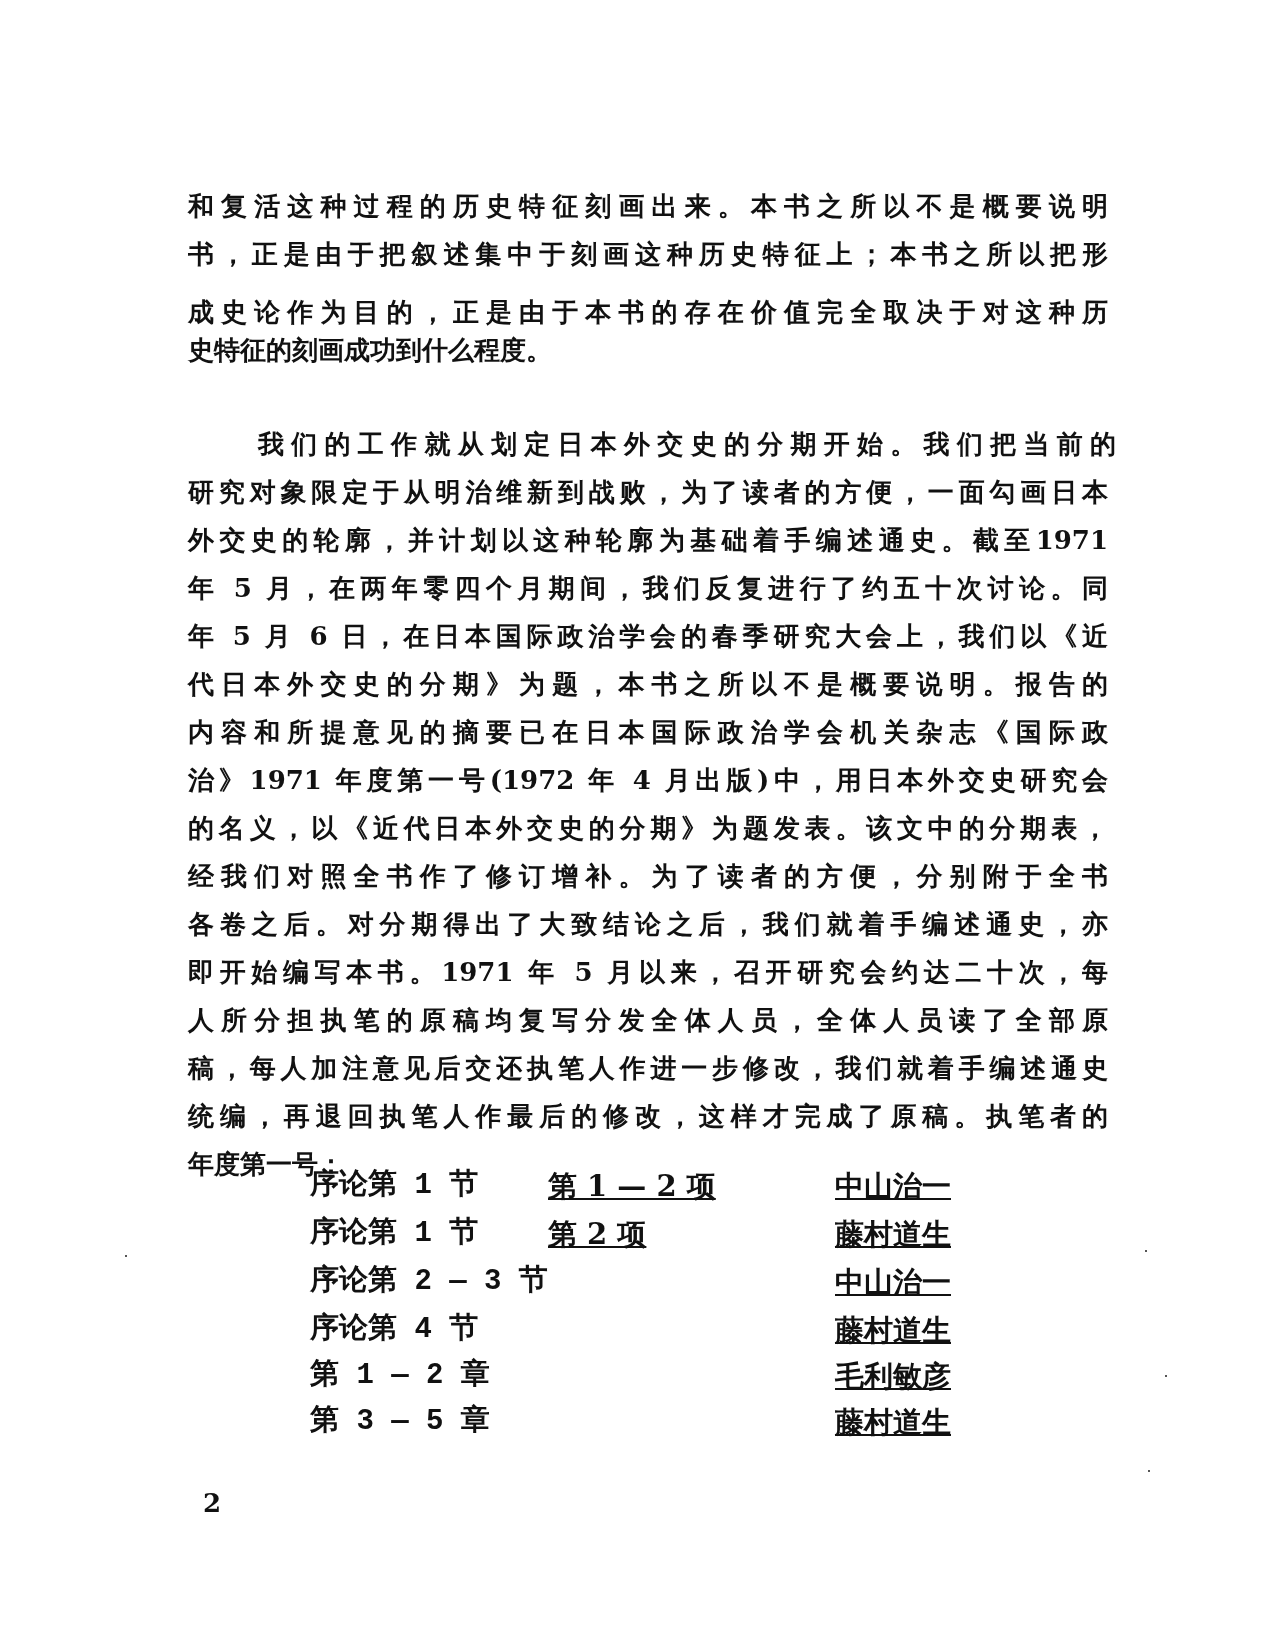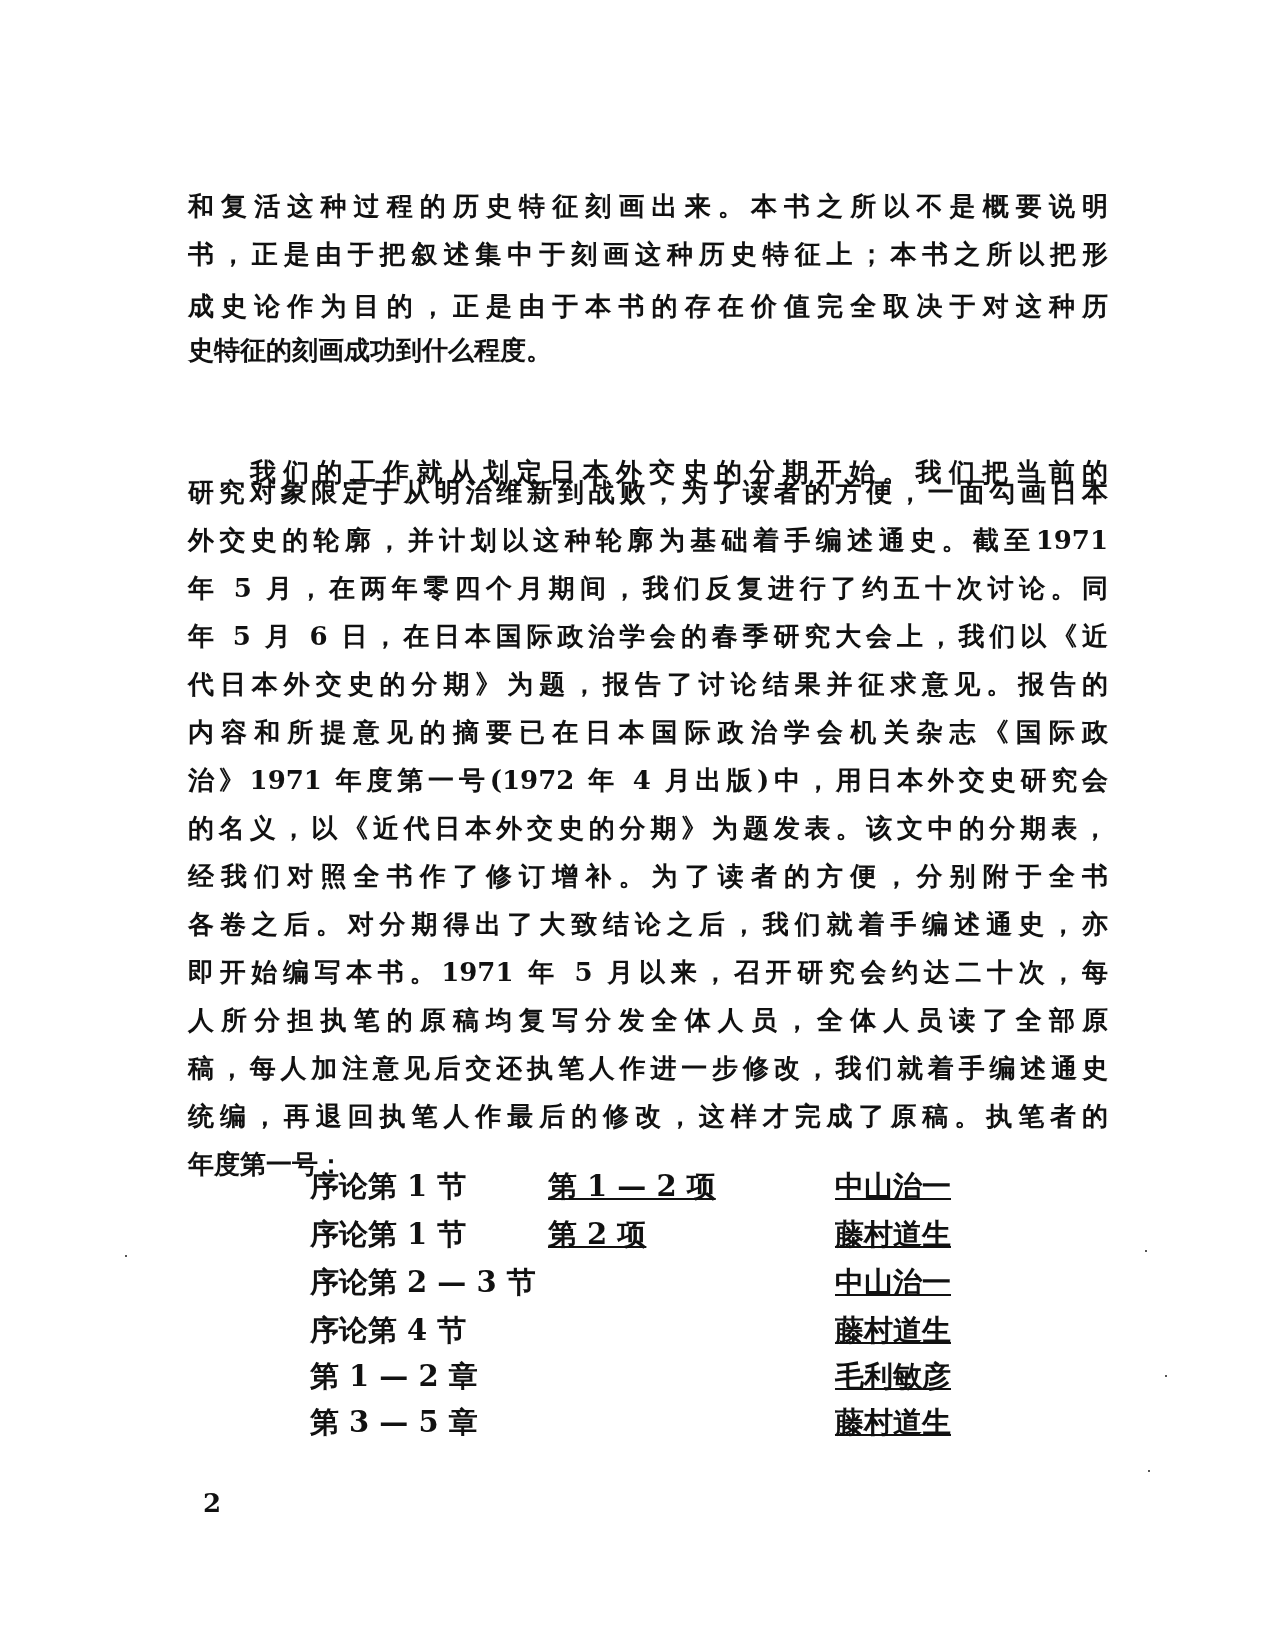--- a/index.html
+++ b/index.html
@@ -15,59 +15,59 @@
     font-size: 26px;
     line-height: 40px;
     height: 40px;
     white-space: nowrap;
     text-align: justify;
     text-align-last: justify;
     font-weight: bold;
     letter-spacing: 0px;
   }
   .line.last { text-align-last: left; }
-  .indent { left: 250px; width: 858px; margin-top: 28px; }
+  .indent { left: 258px; width: 858px; }
   .row {
     position: absolute;
     left: 310px;
     font-size: 29px;
     line-height: 40px;
     height: 40px;
     white-space: nowrap;
     font-weight: bold;
   }
-  .row .c1 { position: absolute; left: 0; }
+  .row .c1 { position: absolute; left: 0; font-family: Liberation Mono, monospace; }
   .row .c2 { position: absolute; left: 238px; text-decoration: underline; }
   .row .c3 { position: absolute; left: 525px; text-decoration: underline; }
   .pagenum {
     position: absolute; left: 203px; top: 1488px;
     font-size: 26px; font-weight: bold;
     font-family: "DejaVu Serif", serif;
   }
   .speck { position: absolute; width: 2px; height: 2px; background: #555; }
 </style>
 </head>
 <body>
 
 <div>
 
   <div>
     <div class="line" style="top:186px">和复活这种过程的历史特征刻画出来。本书之所以不是概要说明</div>
     <div class="line" style="top:234px">书，正是由于把叙述集中于刻画这种历史特征上；本书之所以把形</div>
-    <div class="line" style="top:286px">成史论作为目的，正是由于本书的存在价值完全取决于对这种历</div>
+    <div class="line" style="top:292px">成史论作为目的，正是由于本书的存在价值完全取决于对这种历</div>
     <div class="line last" style="top:330px">史特征的刻画成功到什么程度。</div>
   </div>
 
   <div>
     <div class="line indent" style="top:424px">我们的工作就从划定日本外交史的分期开始。我们把当前的</div>
     <div class="line" style="top:472px">研究对象限定于从明治维新到战败，为了读者的方便，一面勾画日本</div>
     <div class="line" style="top:520px">外交史的轮廓，并计划以这种轮廓为基础着手编述通史。截至1971</div>
     <div class="line" style="top:568px">年 5 月，在两年零四个月期间，我们反复进行了约五十次讨论。同</div>
     <div class="line" style="top:616px">年 5 月 6 日，在日本国际政治学会的春季研究大会上，我们以《近</div>
-    <div class="line" style="top:664px">代日本外交史的分期》为题，报告了讨论结果并征求意见。报告的</div>
+    <div class="line" style="top:664px">代日本外交史的分期》为题，本书之所以不是概要说明。报告的</div>
     <div class="line" style="top:712px">内容和所提意见的摘要已在日本国际政治学会机关杂志《国际政</div>
     <div class="line" style="top:760px">治》1971 年度第一号(1972 年 4 月出版)中，用日本外交史研究会</div>
     <div class="line" style="top:808px">的名义，以《近代日本外交史的分期》为题发表。该文中的分期表，</div>
     <div class="line" style="top:856px">经我们对照全书作了修订增补。为了读者的方便，分别附于全书</div>
     <div class="line" style="top:904px">各卷之后。对分期得出了大致结论之后，我们就着手编述通史，亦</div>
     <div class="line" style="top:952px">即开始编写本书。1971 年 5 月以来，召开研究会约达二十次，每</div>
     <div class="line" style="top:1000px">人所分担执笔的原稿均复写分发全体人员，全体人员读了全部原</div>
     <div class="line" style="top:1048px">稿，每人加注意见后交还执笔人作进一步修改，我们就着手编述通史</div>
     <div class="line" style="top:1096px">统编，再退回执笔人作最后的修改，这样才完成了原稿。执笔者的</div>
     <div class="line last" style="top:1144px">年度第一号：</div>

